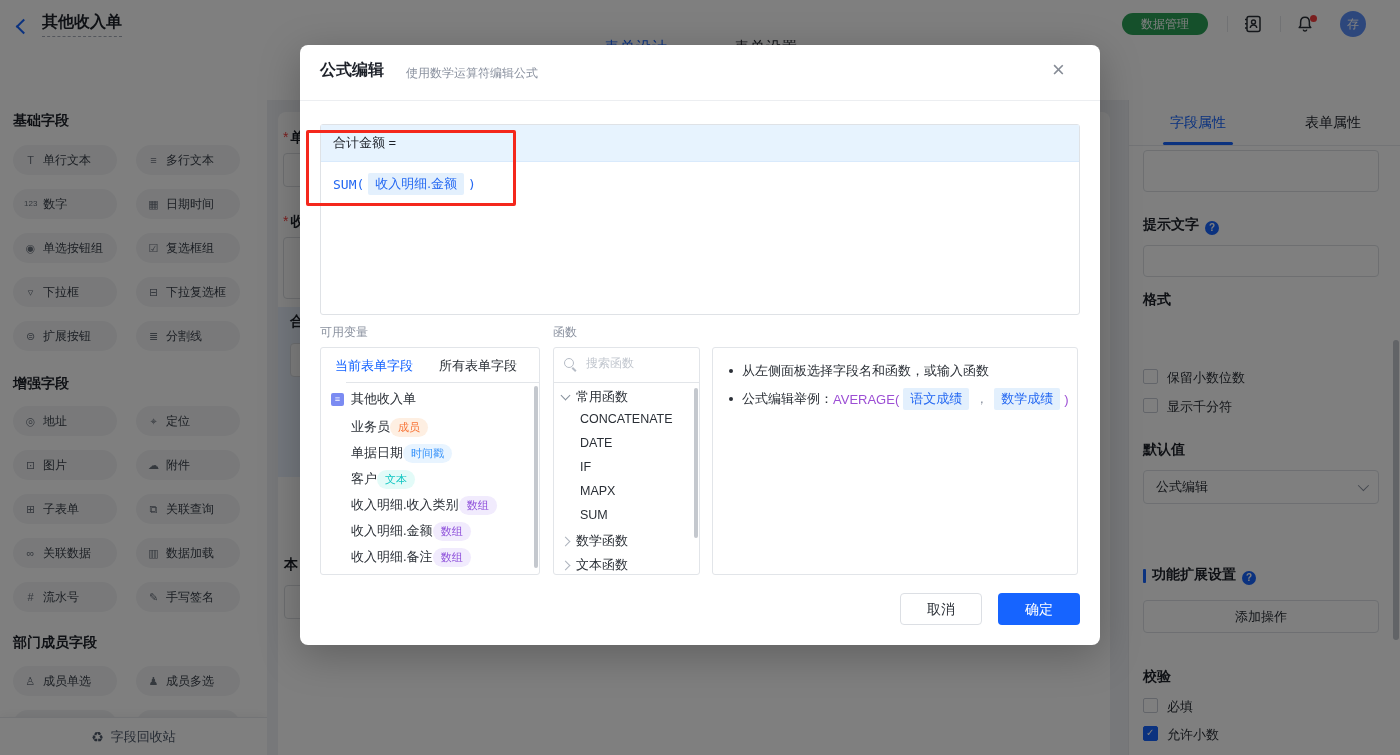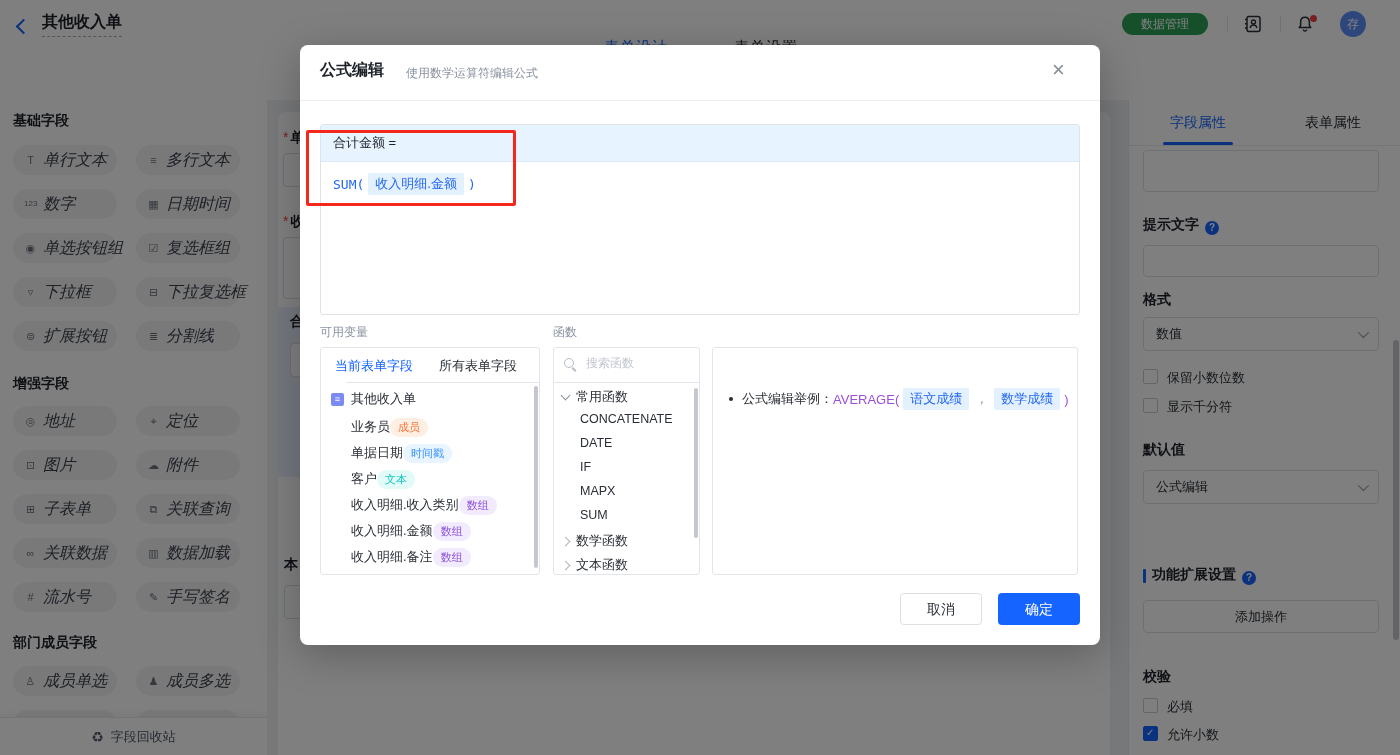--- a/index.html
+++ b/index.html
@@ -20,21 +20,21 @@
   .tlink{display:flex;align-items:center;gap:6px;color:#1664ff;font-size:14px;cursor:pointer;}
   .tlico{font-size:13px;line-height:1;}
   .btn-outline{border:1px solid #1664ff;color:#1664ff;background:#fff;border-radius:14px;font-size:14px;text-align:center;}
   .btn-fill{background:#1664ff;color:#fff;border-radius:14px;font-size:14px;text-align:center;}
   .sharebtn{left:1338px;top:57px;width:30px;height:30px;border-radius:50%;border:1px solid #b9cdf5;background:#fff;display:flex;align-items:center;justify-content:center;}
   
   .sidebar{left:0;top:100px;width:267px;height:655px;background:#fff;border-right:1px solid #e7e9ed;}
   .sectitle{font-size:14px;font-weight:700;}
   .fbtn{position:absolute;width:104px;height:30px;border-radius:15px;background:#f2f3f5;display:flex;align-items:center;padding-left:11px;box-sizing:border-box;gap:6px;cursor:pointer;}
   .fic{font-size:11px;color:#6b727d;min-width:13px;text-align:center;line-height:1;}
-  .flb{font-size:16px;color:#3a404a;white-space:nowrap;font-style:italic;}
+  .flb{font-size:12px;color:#3a404a;white-space:nowrap;}
   .sbfooter{left:0;top:617px;width:267px;height:38px;background:#fff;border-top:1px solid #e7e9ed;box-shadow:0 -4px 8px rgba(0,0,0,.04);display:flex;align-items:center;justify-content:center;gap:7px;font-size:13px;color:#4e5969;cursor:pointer;}
   
   .canvas{left:267px;top:100px;width:861px;height:655px;background:#eef0f4;}
   .formcard{left:11px;top:12px;width:832px;height:643px;background:#fff;border-radius:8px 8px 0 0;}
   .cvlabel{font-size:14px;font-weight:600;color:#1d2129;}
   .req{color:#f53f3f;margin-right:2px;font-weight:400;}
   .ibox{background:#fff;border:1px solid #dcdfe3;border-radius:4px;box-sizing:border-box;}
   .selblock{background:#e8f1fc;}
   
   .rightbar{left:1128px;top:100px;width:272px;height:655px;background:#fff;border-left:1px solid #e7e9ed;}
@@ -271,24 +271,20 @@
     <span class="a rtab" style="left:41px;top:14px;color:#1664ff;font-weight:500;">字段属性</span>
     <span class="a rtabline" style="left:34px;top:42px;width:70px;"></span>
     <span class="a rtab" style="left:176px;top:14px;color:#1d2129;">表单属性</span>
 
     <div class="a ibox" style="left:14px;top:50px;width:236px;height:42px;"></div>
 
     <span class="a rlabel" style="left:14px;top:116px;"><span>提示文字</span><span class="qicon">?</span></span>
     <div class="a ibox" style="left:14px;top:145px;width:236px;height:32px;"></div>
 
     <span class="a rlabel" style="left:14px;top:191px;">格式</span>
-    <div class="a rsel" style="left:14px;top:217px;width:236px;height:34px;">
-      <span>数值</span>
-        <span class="selchev"></span>
-    </div>
 
     <span class="cbx" style="left:14px;top:269px;"></span>
     <span class="a cblabel" style="left:38px;top:269px;">保留小数位数</span>
     <span class="cbx" style="left:14px;top:298px;"></span>
     <span class="a cblabel" style="left:38px;top:298px;">显示千分符</span>
 
     <span class="a rlabel" style="left:14px;top:341px;">默认值</span>
     <div class="a rsel" style="left:14px;top:370px;width:236px;height:34px;">
       <span>公式编辑</span>
         <span class="selchev"></span>
@@ -382,20 +378,24 @@
           <span>数学函数</span>
         </div>
       <div class="fgroup" style="left:8px;top:208px;">
           <span class="cright"></span>
           <span>文本函数</span>
         </div>
       <span class="scrollthumb" style="position:absolute;left:140px;top:40px;width:4px;height:150px;"></span>
     </div>
 
     <div class="a panel" style="left:412px;top:302px;width:366px;height:228px;">
+      <div class="hintline" style="top:14px;">
+        <span class="dot"></span>
+        <span>从左侧面板选择字段名和函数，或输入函数</span>
+      </div>
       <div class="hintline" style="top:40px;">
         <span class="dot"></span>
         <span>公式编辑举例：</span>
         <span class="fnpurple">AVERAGE(</span>
         <span class="chip">语文成绩</span>
         <span class="hcomma">，</span>
         <span class="chip">数学成绩</span>
         <span class="fnpurple">)</span>
       </div>
     </div>

